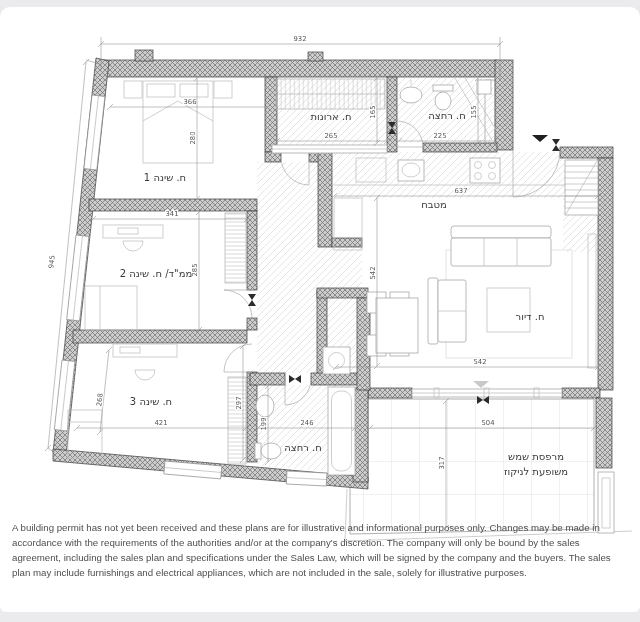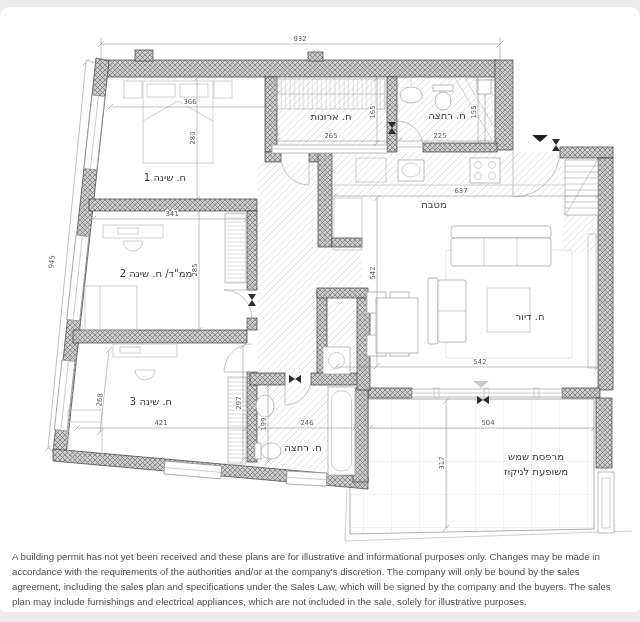--- a/index.html
+++ b/index.html
@@ -9,21 +9,21 @@
   .w{fill:url(#wh);stroke:#3e3e3e;stroke-width:0.7;}
   .fl{fill:url(#fh);}
   .f{fill:none;stroke:#c2c2c2;stroke-width:0.8;}
   .ff{fill:#ffffff;stroke:#a8a8a8;stroke-width:0.8;}
   .d{fill:none;stroke:#b4b4b4;stroke-width:0.8;}
   .thin{stroke:#9a9a9a;stroke-width:0.5;fill:none;}
   .win{fill:#ffffff;stroke:#8a8a8a;stroke-width:0.7;}
   .room{font-size:10px;fill:#3a3a3a;text-anchor:middle;}
   .dimt{font-size:6.8px;fill:#55555a;text-anchor:middle;paint-order:stroke;stroke:#ffffff;stroke-width:2.2px;}
   .diml{stroke:#8c8c8c;stroke-width:0.55;}
-  .disclaimer{position:absolute;left:12px;top:549px;width:618px;font-family:"Liberation Sans",sans-serif;
+  .disclaimer{position:absolute;left:12px;top:520px;width:618px;font-family:"Liberation Sans",sans-serif;
     font-size:9.7px;line-height:1.55;color:#4e4e52;}
 </style>
 </head>
 <body>
 
 <div class="card"></div>
 
 <svg class="plan" width="640" height="622" viewBox="0 0 640 622">
   <defs>
     <pattern id="wh" width="5" height="5" patternUnits="userSpaceOnUse">

